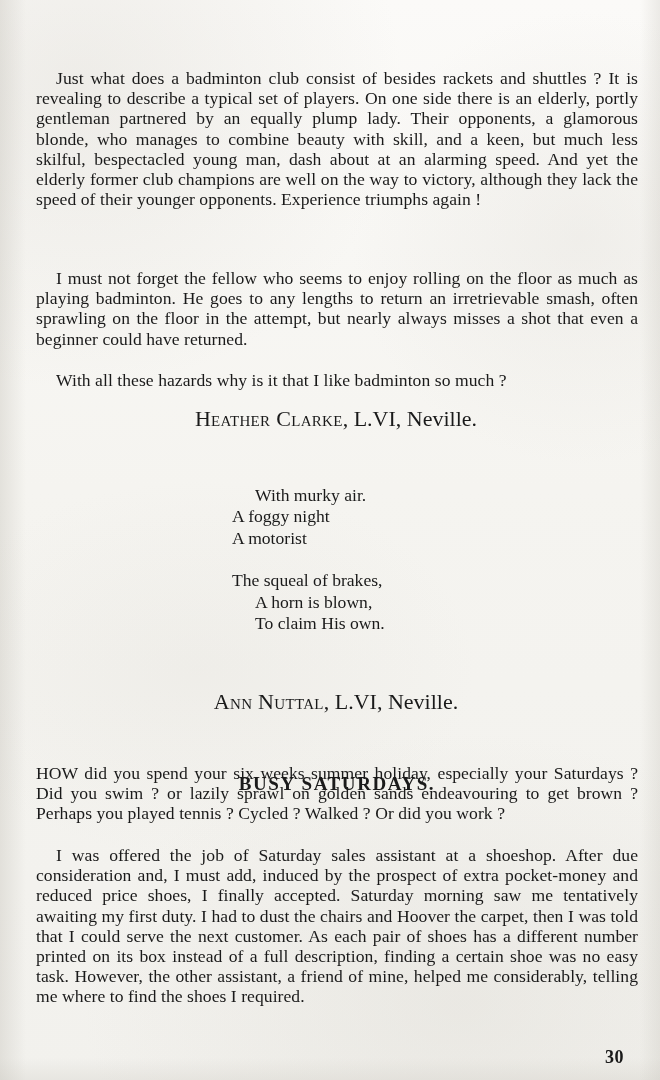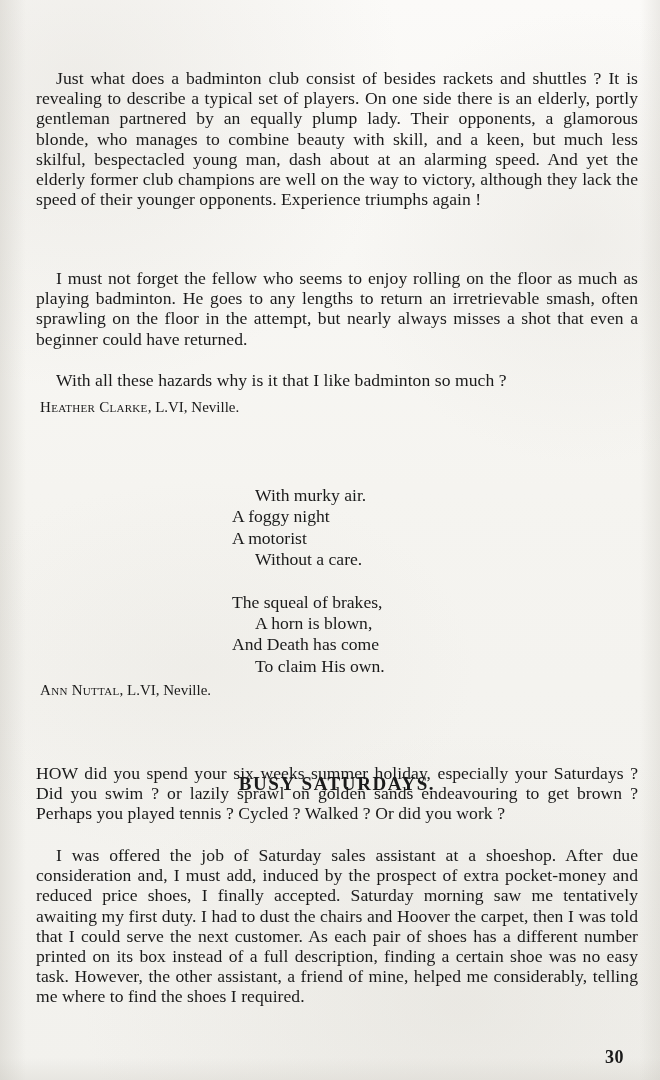--- a/index.html
+++ b/index.html
@@ -59,23 +59,23 @@
     text-indent: 20px;
     text-align: justify;
   }
   p.para.no-indent { text-indent: 0; }
   p.para:last-child { text-align: justify; }
 
   
   .para { hyphens: none; }
 
   .byline {
-    margin: 4px;
-    text-align: left;
-    font-size: 15px;
+    margin: 16px;
+    text-align: center;
+    font-size: 22px;
     line-height: 22px;
     font-variant: small-caps;
     padding-right: 2px;
   }
   .byline .name {
     font-variant: small-caps;
     letter-spacing: 0.3px;
   }
   .byline .rest { font-variant: normal; }
 
@@ -142,25 +142,23 @@
   <div class="blk" id="byline-1">
     <p class="byline"><span class="name">Heather Clarke</span><span class="rest">, L.VI, Neville.</span></p>
   </div>
 
 
   <div class="blk" id="poem-accident">
     <div class="poem">
       <div class="pline ind">With murky air.</div>
       <div class="pline">A foggy night</div>
       <div class="pline">A motorist</div>
-      <div class="pline ind">Without a care.</div>
       <div class="stanza-gap"></div>
       <div class="pline">The squeal of brakes,</div>
       <div class="pline ind">A horn is blown,</div>
-      <div class="pline">And Death has come</div>
       <div class="pline ind">To claim His own.</div>
     </div>
   </div>
 
   <div class="blk" id="byline-2">
     <p class="byline"><span class="name">Ann Nuttal</span><span class="rest">, L.VI, Neville.</span></p>
   </div>
 
   <div class="blk" id="title-saturdays">
     <h2 class="section-title">BUSY SATURDAYS.</h2>

